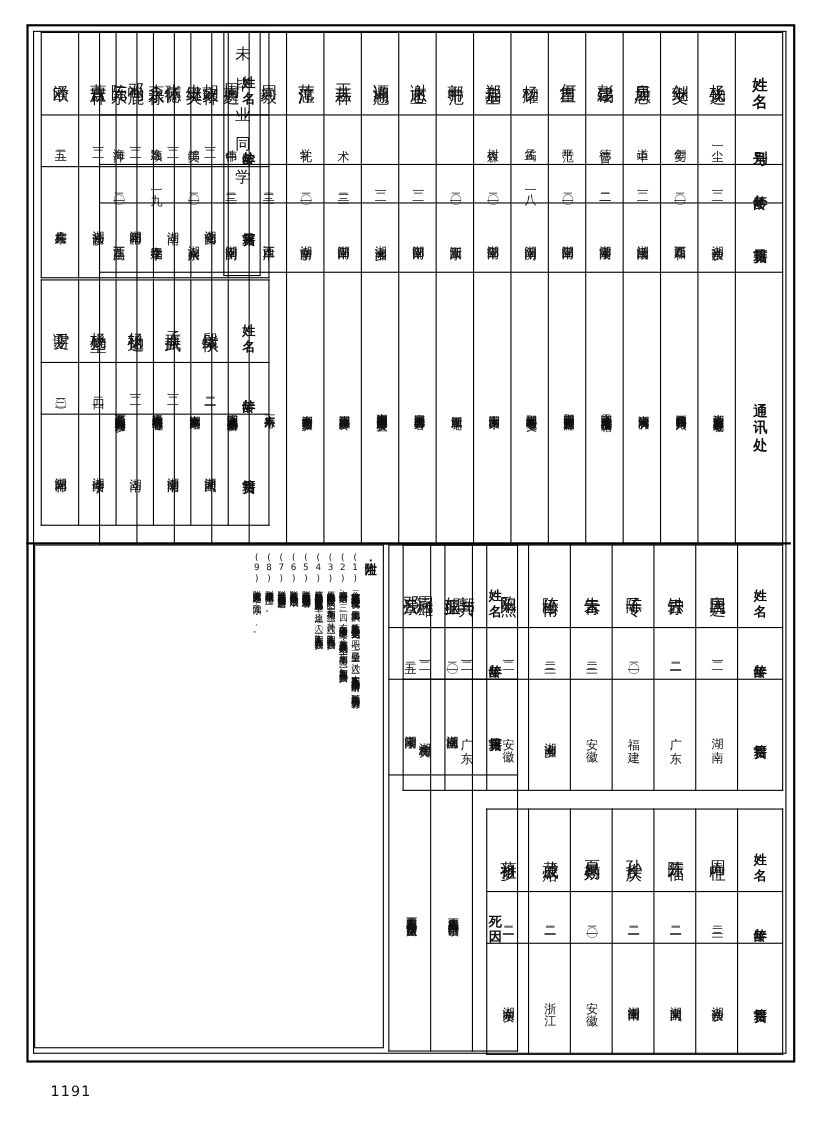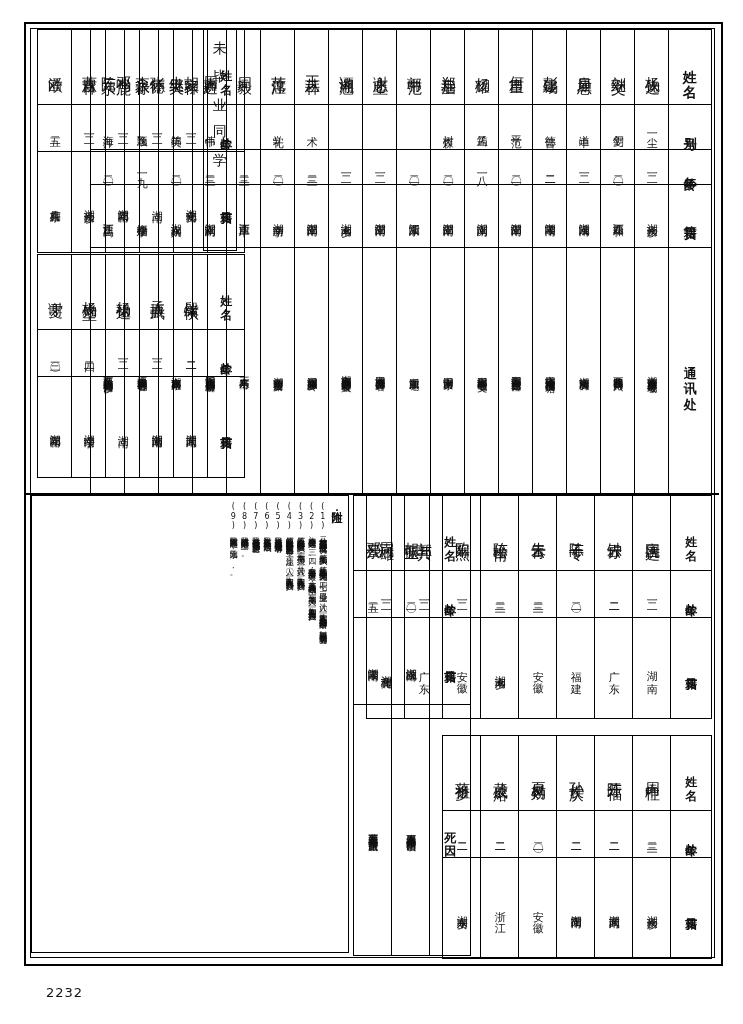--- a/index.html
+++ b/index.html
@@ -720,14 +720,14 @@
             </td>
             <td style="height: 250px; width: 40px;">
               <span class="cellv fs12" style="font-weight: bold;">死　因</span>
             </td>
           </tr>
         </tbody>
       </table>
       <div style="position: absolute; left: 322px; top: 0px; width: 0px; height: 0px;"></div>
     </div>
 
-  <div class="pgnum">2232</div>
+  <div class="pgnum">1191</div>
 </div>
 
 </body></html>

